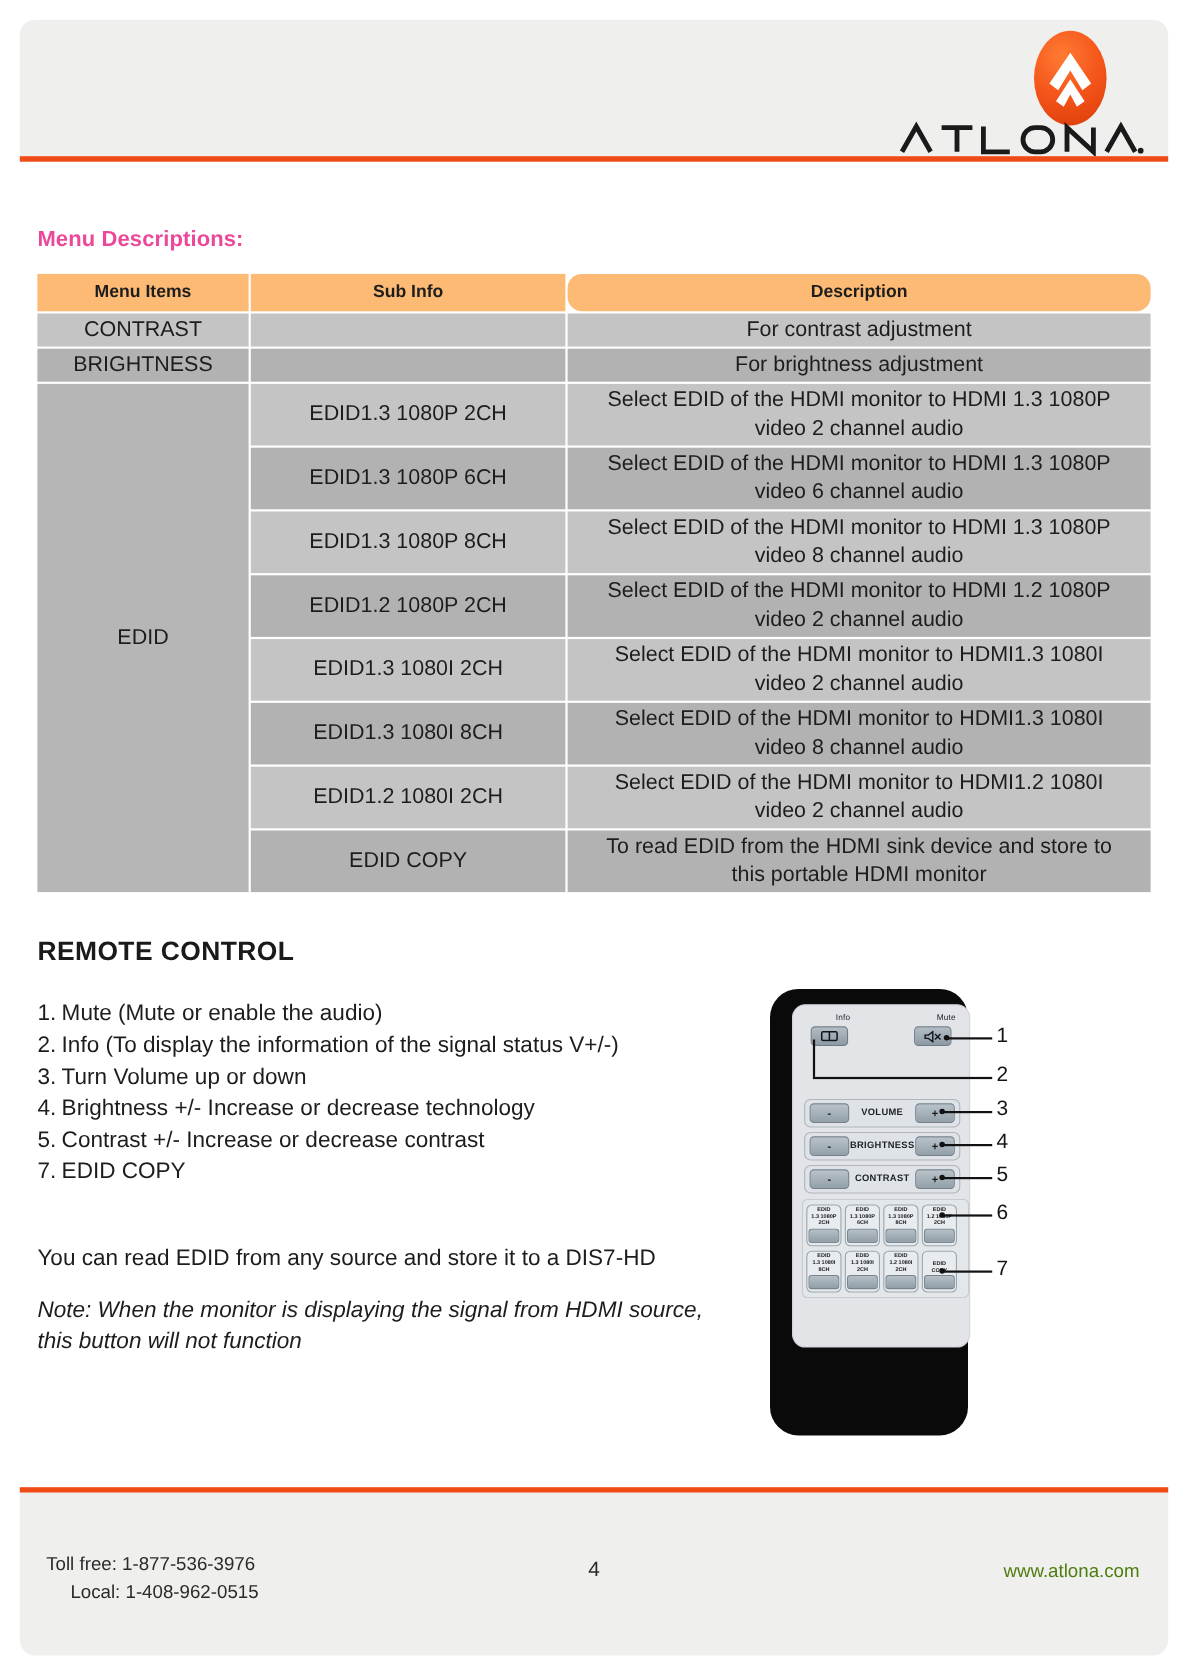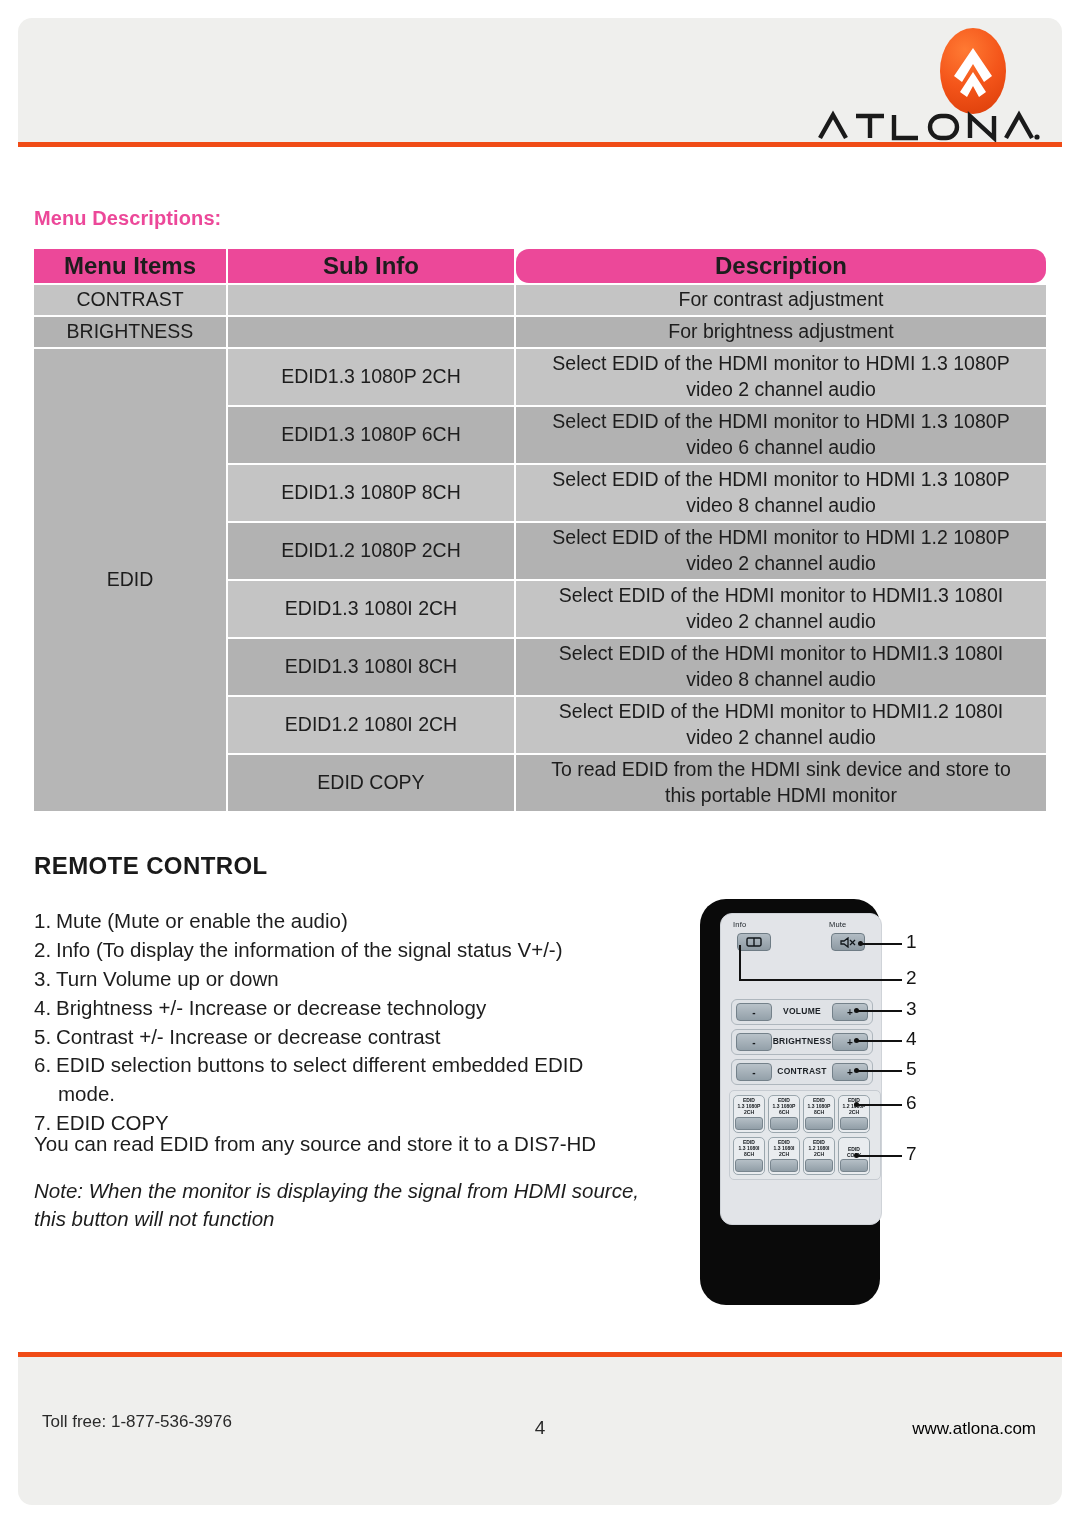--- a/index.html
+++ b/index.html
@@ -69,23 +69,23 @@
     vertical-align:middle;
     font-size:19.5px;
     color:#1d1d1d;
     line-height:1.32;
   }
   th.col-items{width:192px;}
   th.col-sub{width:286px;}
   th.col-desc{width:auto;border-radius:13px;}
 
   .menu-table thead th{
-    background:#ec4899;
+    background:#fdba74;
     font-weight:bold;
-    font-size:24px;
+    font-size:16px;
     height:34px;
   }
   td.c-light{background:#c4c4c4;}
   td.c-dark{background:#b2b2b2;}
   td.edid-span{background:#b6b6b6;}
   tr.r-simple td{height:30px;}
   tr.r-edid td{height:56px;}
   tr.r-edid td .two-line{display:block;}
 
   
@@ -116,21 +116,21 @@
     position:absolute;left:10px;top:0;width:180px;height:406px;
     background:#0a0a0a;border-radius:26px;
   }
   .remote-face{
     position:absolute;left:20px;top:14px;width:160px;height:310px;
     background:#e2e4e8;border-radius:12px;
     border:1px solid #cfd3d8;
   }
   .r-label{
     position:absolute;font-size:7.5px;color:#20262c;
-    text-align:left;letter-spacing:.2px;
+    text-align:right;letter-spacing:.2px;
   }
   .r-smallbtn{
     position:absolute;width:32px;height:16px;border-radius:4px;
     background:linear-gradient(#b2bcc4,#8e9aa3);
     border:1px solid #6f7c85;
     display:flex;align-items:center;justify-content:center;
   }
   .r-row{
     position:absolute;left:10px;width:140px;height:24px;
     border:1px solid #aeb6bd;border-radius:6px;background:#dfe2e6;
@@ -185,21 +185,21 @@
     position:absolute;left:24px;top:52px;width:300px;
     font-size:17px;line-height:1.5;color:#2a2a2a;text-align:left;
   }
   .foot-phone .ln2{display:block;padding-left:22px;}
   .foot-page{
     position:absolute;left:0;right:0;top:60px;text-align:center;
     font-size:19px;color:#2a2a2a;
   }
   .foot-web{
     position:absolute;right:26px;top:62px;
-    font-size:17px;color:#000000;
+    font-size:17px;color:#4d7c0f;
   }
 </style>
 </head>
 <body>
 
 <div class="header-panel">
 
   <div class="brand">
     <div class="brand-mark">
       <div class="oval"></div>
@@ -320,24 +320,20 @@
     </div>
     <div class="step">
       <span class="num">3.</span><span>Turn Volume up or down</span>
     </div>
     <div class="step">
       <span class="num">4.</span><span>Brightness +/-  Increase or decrease technology</span>
     </div>
     <div class="step">
       <span class="num">5.</span><span>Contrast +/- Increase or decrease contrast</span>
     </div>
-    <div class="step wrap">
-      <span class="num">6.</span><span>EDID selection buttons to select different embedded EDID</span>
-      <span class="cont">mode.</span>
-    </div>
     <div class="step">
       <span class="num">7.</span><span>EDID COPY</span>
     </div>
   </div>
 
   <div class="para p1">You can read EDID from any source and store it to a DIS7-HD</div>
   <div class="para p2">Note: When the monitor is displaying the signal from HDMI source, this button will not function</div>
 
   <div class="remote-wrap">
     <div class="remote-body">
@@ -461,16 +457,17 @@
     <div class="lead" style="left:166px;top:256px;width:46px;"></div>
     <div class="callout-num" style="left:216px;top:244px;">7</div>
   </div>
 
 </div>
 
 <div class="footer-rule"></div>
 <div class="footer-panel">
   <div class="foot-phone">
     <span>Toll free: 1-877-536-3976</span>
+    <span class="ln2">Local: 1-408-962-0515</span>
   </div>
   <div class="foot-page">4</div>
   <div class="foot-web">www.atlona.com</div>
 </div>
 
 </body></html>

